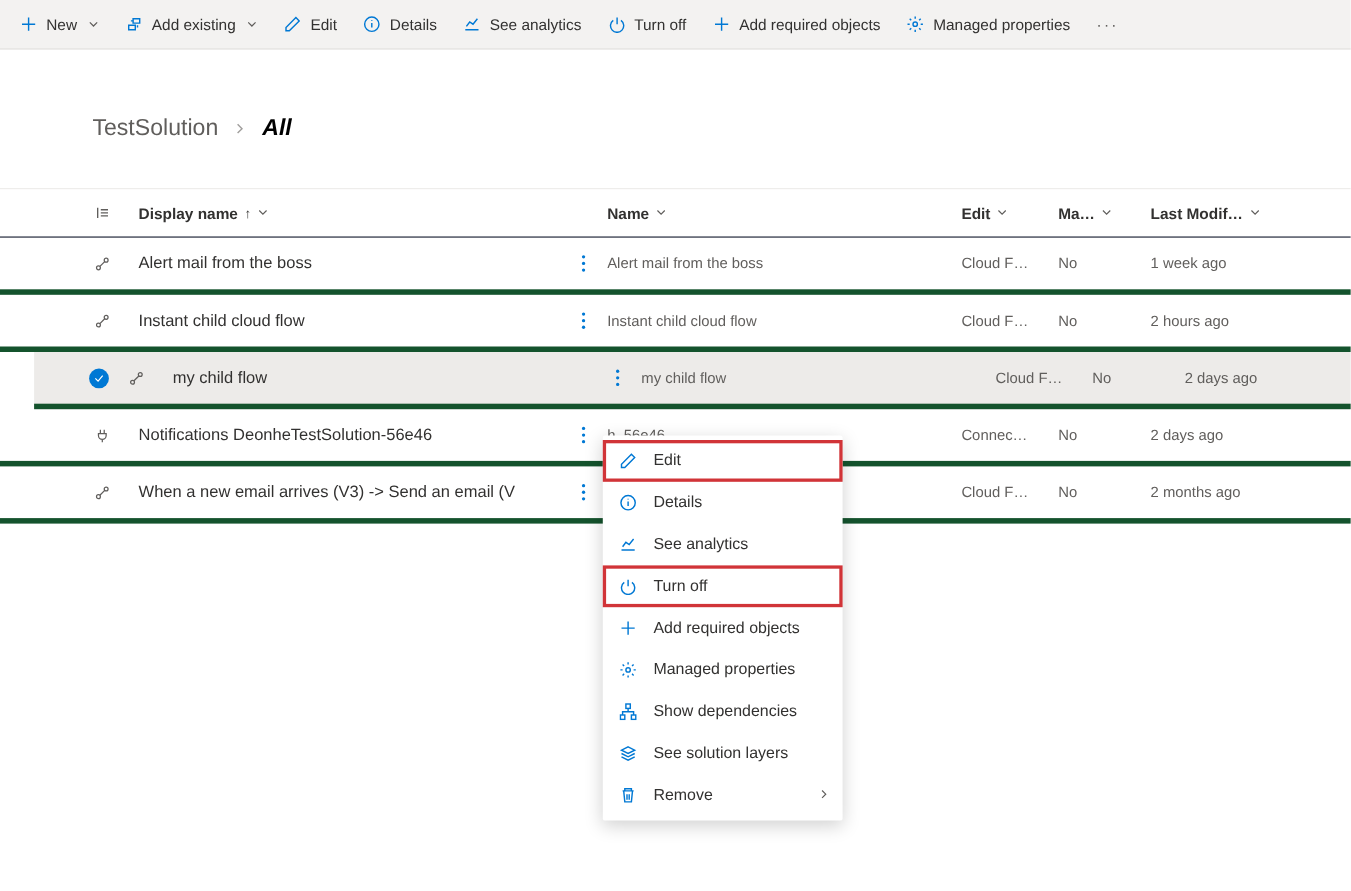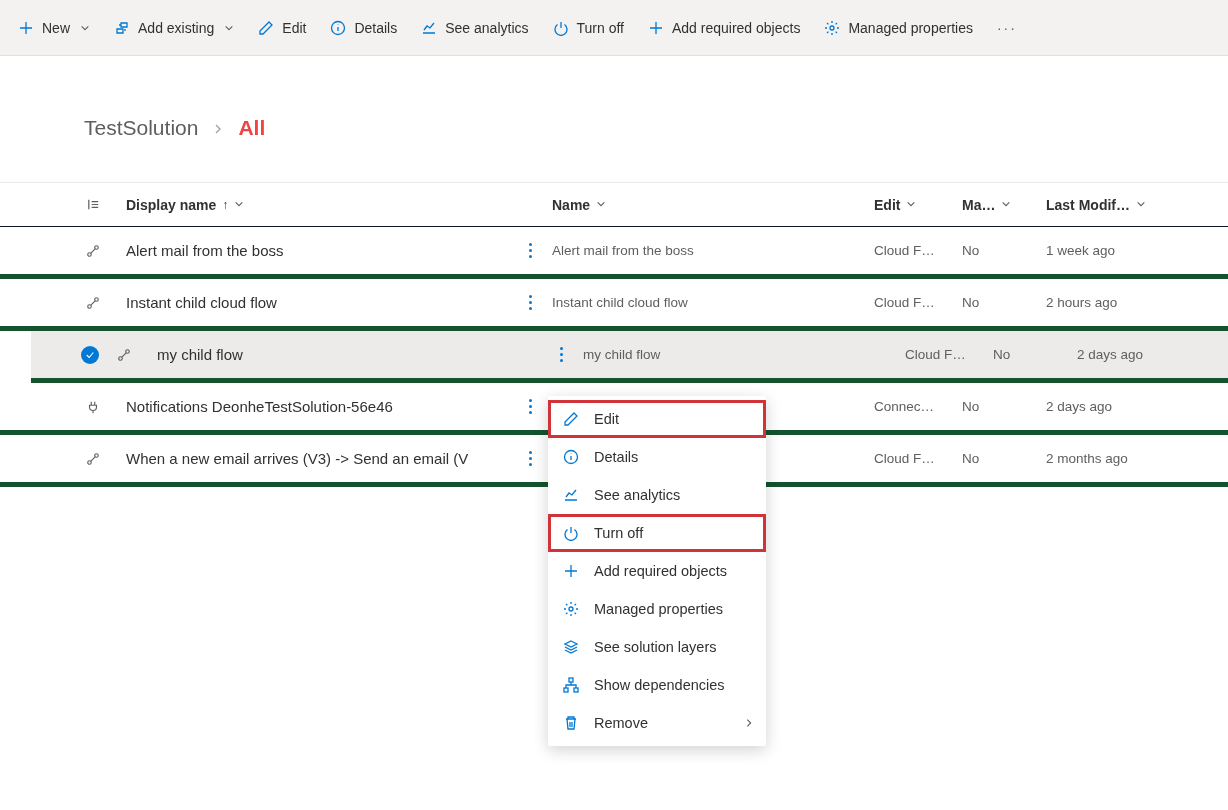--- a/index.html
+++ b/index.html
@@ -8,21 +8,21 @@
   font-size: 14px;
   color: #323130;
   background: #fff;
   width: 1228px;
   height: 810px;
   overflow: hidden;
 }
 
 
 .toolbar {
-  height: 56px;
+  height: 45px;
   background: #f3f2f1;
   display: flex;
   align-items: center;
   padding: 0 8px;
   gap: 4px;
   border-bottom: 1px solid #e1dfdd;
 }
 .toolbar-btn {
   display: inline-flex;
   align-items: center;
@@ -42,21 +42,21 @@
 
 .content { padding: 60px 0 0 0; }
 .breadcrumb {
   display: flex;
   align-items: center;
   gap: 14px;
   padding: 0 0 0 84px;
   font-size: 21px;
   color: #605e5c;
 }
-.breadcrumb .current { color: #ef4444; font-weight: 600; }
+.breadcrumb .current { color: #000000; font-weight: 600; font-style: italic; }
 .breadcrumb .sep { color: #a19f9d; }
 
 
 .table-wrap { margin-top: 42px; border-top: 1px solid #edebe9; }
 .header-row {
   display: flex;
   align-items: center;
   height: 44px;
   padding-left: 44px;
   border-bottom: 1px solid #0f172a;
@@ -465,39 +465,39 @@
       <svg viewBox="0 0 16 16" width="16" height="16" fill="none" stroke="currentColor">
           <circle cx="8" cy="8" r="2"></circle>
           <path d="M8 1v2M8 13v2M1 8h2M13 8h2M3 3l1.4 1.4M11.6 11.6L13 13M13 3l-1.4 1.4M4.4 11.6L3 13"></path>
         </svg>
     </span>
     <span>Managed properties</span>
   </div>
   <div class="menu-item">
     <span class="menu-icon">
       <svg viewBox="0 0 16 16" width="16" height="16" fill="none" stroke="currentColor">
-          <path d="M8 2l6 3-6 3-6-3zM2 8l6 3 6-3M2 11l6 3 6-3"></path>
-        </svg>
-    </span>
-    <span>See solution layers</span>
-  </div>
-  <div class="menu-item">
-    <span class="menu-icon">
-      <svg viewBox="0 0 16 16" width="16" height="16" fill="none" stroke="currentColor">
           <rect x="6" y="1" width="4" height="4"></rect>
           <rect x="1" y="11" width="4" height="4"></rect>
           <rect x="11" y="11" width="4" height="4"></rect>
           <path d="M8 5v3M8 8H3v3M8 8h5v3"></path>
         </svg>
     </span>
     <span>Show dependencies</span>
   </div>
   <div class="menu-item">
     <span class="menu-icon">
       <svg viewBox="0 0 16 16" width="16" height="16" fill="none" stroke="currentColor">
+          <path d="M8 2l6 3-6 3-6-3zM2 8l6 3 6-3M2 11l6 3 6-3"></path>
+        </svg>
+    </span>
+    <span>See solution layers</span>
+  </div>
+  <div class="menu-item">
+    <span class="menu-icon">
+      <svg viewBox="0 0 16 16" width="16" height="16" fill="none" stroke="currentColor">
           <path d="M3 4h10M5 4V2h6v2M4 4l1 10h6l1-10M7 7v5M9 7v5"></path>
         </svg>
     </span>
     <span>Remove</span>
     <span class="menu-chev">
       <svg viewBox="0 0 12 12" width="10" height="10" fill="none" stroke="currentColor">
           <path d="M4 2l4 4-4 4"></path>
         </svg>
     </span>
   </div>

